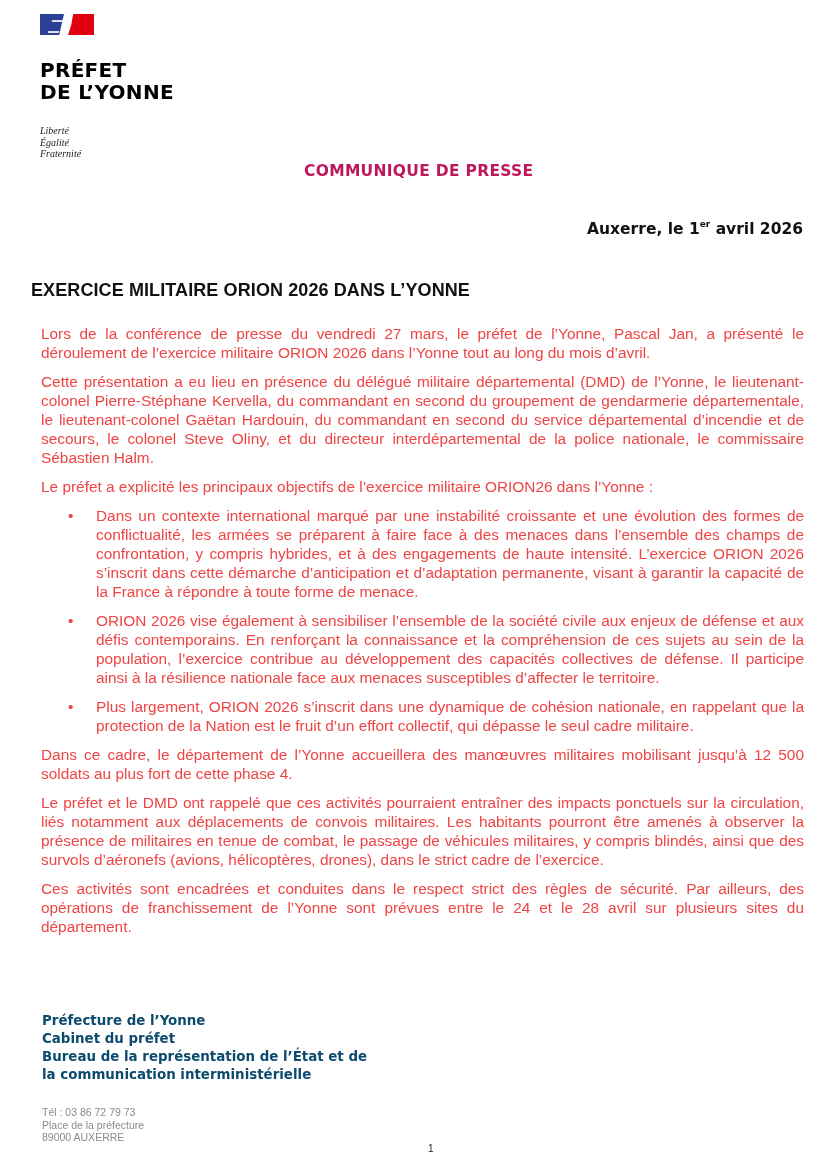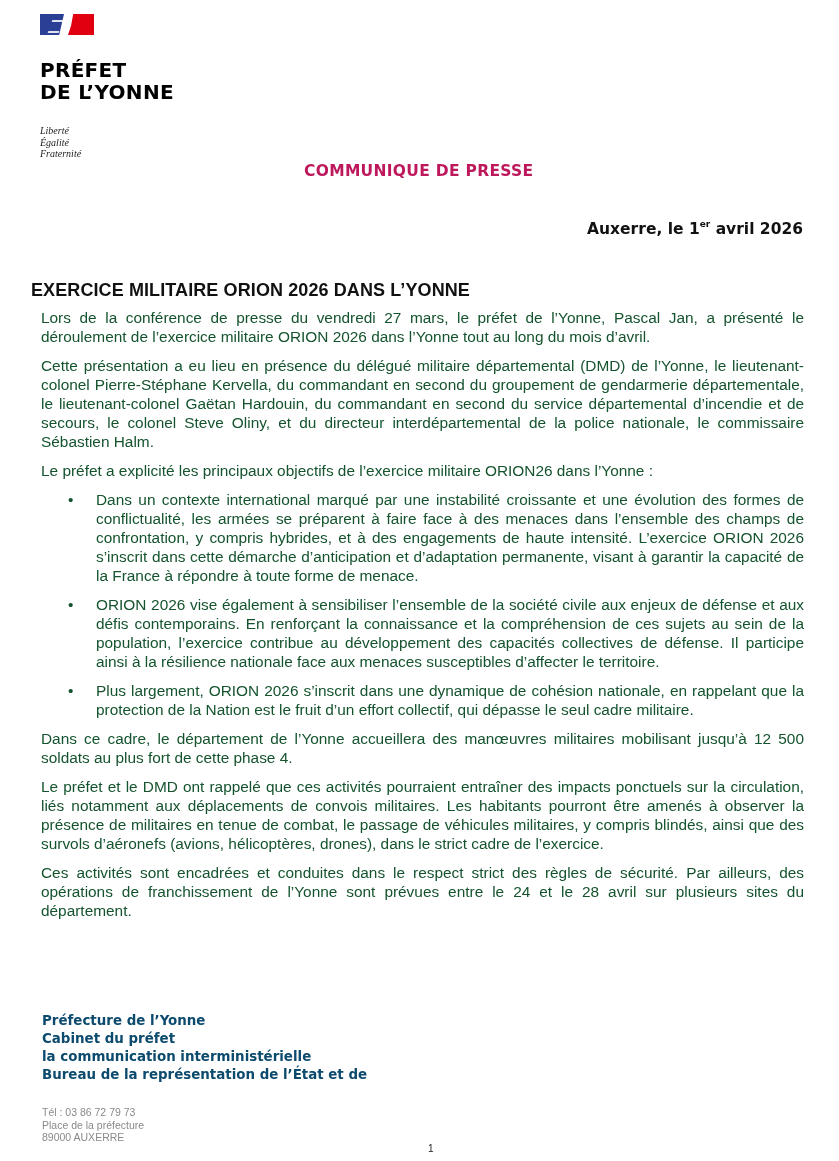--- a/index.html
+++ b/index.html
@@ -92,26 +92,26 @@
       top: 280px;
       font-family: "Liberation Sans", sans-serif;
       font-weight: bold;
       font-size: 18px;
       color: #111;
       letter-spacing: 0.1px;
     }
     .body {
       position: absolute;
       left: 41px;
-      top: 308px;
+      top: 324px;
       width: 763px;
       font-family: "Liberation Sans", sans-serif;
       font-size: 15.4px;
       line-height: 19px;
-      color: #14532d;
+      color: #ef4444;
     }
     .body p {
       margin: 0 0 10px 0;
       text-align: justify;
     }
     .body ul {
       margin: 0 0 10px 0;
       padding: 0;
       list-style: none;
     }
@@ -197,22 +197,22 @@
     </li>
   </ul>
   <p>Dans ce cadre, le département de l’Yonne accueillera des manœuvres militaires mobilisant jusqu’à 12 500 soldats au plus fort de cette phase 4.</p>
   <p>Le préfet et le DMD ont rappelé que ces activités pourraient entraîner des impacts ponctuels sur la circulation, liés notamment aux déplacements de convois militaires. Les habitants pourront être amenés à observer la présence de militaires en tenue de combat, le passage de véhicules militaires, y compris blindés, ainsi que des survols d’aéronefs (avions, hélicoptères, drones), dans le strict cadre de l’exercice.</p>
   <p>Ces activités sont encadrées et conduites dans le respect strict des règles de sécurité. Par ailleurs, des opérations de franchissement de l’Yonne sont prévues entre le 24 et le 28 avril sur plusieurs sites du département.</p>
 </div>
 
 <div class="signature">
   <div>Préfecture de l’Yonne</div>
   <div>Cabinet du préfet</div>
+  <div>Bureau de la représentation de l’État et de</div>
   <div>la communication interministérielle</div>
-  <div>Bureau de la représentation de l’État et de</div>
 </div>
 
 <div class="contact">
   <div>Tél : 03 86 72 79 73</div>
   <div>Place de la préfecture</div>
   <div>89000 AUXERRE</div>
 </div>
 
 <div class="page-number">1</div>
 

